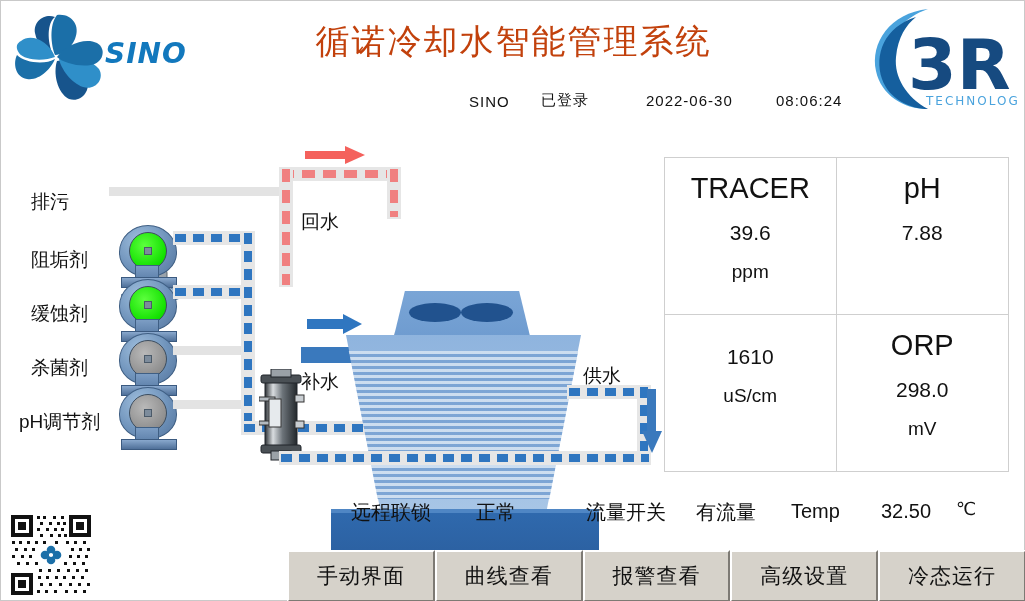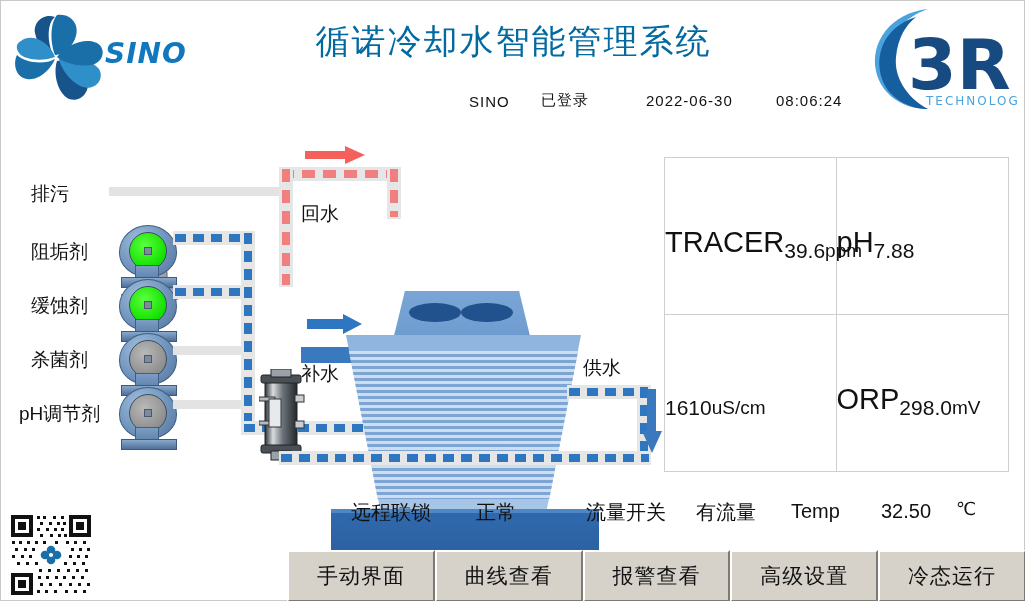--- a/index.html
+++ b/index.html
@@ -10,21 +10,21 @@
     overflow:hidden;
     position:relative;
     color:#111;
   }
   #app{position:absolute;left:0;top:0;width:1025px;height:601px;
        border:1px solid #c9c9c9;box-sizing:border-box;background:#fff;}
 
   
   .title{
     position:absolute;left:0;top:18px;width:1025px;text-align:center;
-    font-size:34px;letter-spacing:2px;font-weight:400;color:#0369a1;
+    font-size:34px;letter-spacing:2px;font-weight:400;color:#c2410c;
   }
   .subbar{position:absolute;left:430px;top:90px;width:480px;height:24px;
           font-size:15px;color:#111;letter-spacing:1px;}
   .subbar span{position:absolute;white-space:nowrap;}
   .sb-user{left:38px;top:2px;}
   .sb-state{left:110px;top:0px;}
   .sb-date{left:215px;top:1px;}
   .sb-time{left:345px;top:1px;}
 
   
@@ -34,21 +34,21 @@
      font-family:"DejaVu Sans",sans-serif;
      font-size:28px;font-weight:bold;font-style:italic;color:#1278bd;
      letter-spacing:1px;}
 
   
   .rrr-logo{position:absolute;right:6px;top:2px;width:152px;height:112px;}
 
   
   .diagram{position:absolute;left:0;top:120px;width:660px;height:360px;}
 
-  .lbl{position:absolute;font-size:19px;color:#111;white-space:nowrap;}
+  .lbl{position:absolute;font-size:19px;color:#111;white-space:nowrap;margin-top:8px;}
 
   
   .valve{position:absolute;left:118px;top:146px;width:70px;height:58px;}
   
   .pump{position:absolute;width:62px;height:62px;}
   .pump .volute{
     position:absolute;left:0;top:0;width:56px;height:50px;
     background:radial-gradient(circle at 35% 30%, #9fbedd 0%, #6f93bb 55%, #54749c 100%);
     border-radius:50% 50% 48% 48%/52% 52% 46% 46%;
     border:1px solid #3f5f84;
@@ -98,21 +98,21 @@
   .basin-top{position:absolute;left:0px;top:218px;width:268px;height:12px;
      background:#4f86c4;}
 
   
   .arrow{position:absolute;}
 
   
   .panel{position:absolute;left:663px;top:156px;width:345px;height:315px;
      border:1px solid #cfcfcf;box-sizing:border-box;display:flex;flex-wrap:wrap;
      background:#fff;}
-  .cell{width:50%;height:50%;box-sizing:border-box;display:flex;flex-direction:row;
+  .cell{width:50%;height:50%;box-sizing:border-box;display:flex;flex-direction:column;
         align-items:center;justify-content:flex-start;padding-top:14px;}
   .cell.b-r{border-right:1px solid #cfcfcf;}
   .cell.b-b{border-bottom:1px solid #cfcfcf;}
   .cell .c-name{font-size:29px;color:#111;line-height:1.15;}
   .cell .c-val{font-size:21px;color:#111;margin-top:16px;}
   .cell .c-unit{font-size:19px;color:#111;margin-top:16px;}
 
   
   .statusrow{position:absolute;left:350px;top:496px;width:675px;height:30px;font-size:20px;color:#111;}
   .statusrow span{position:absolute;white-space:nowrap;}

